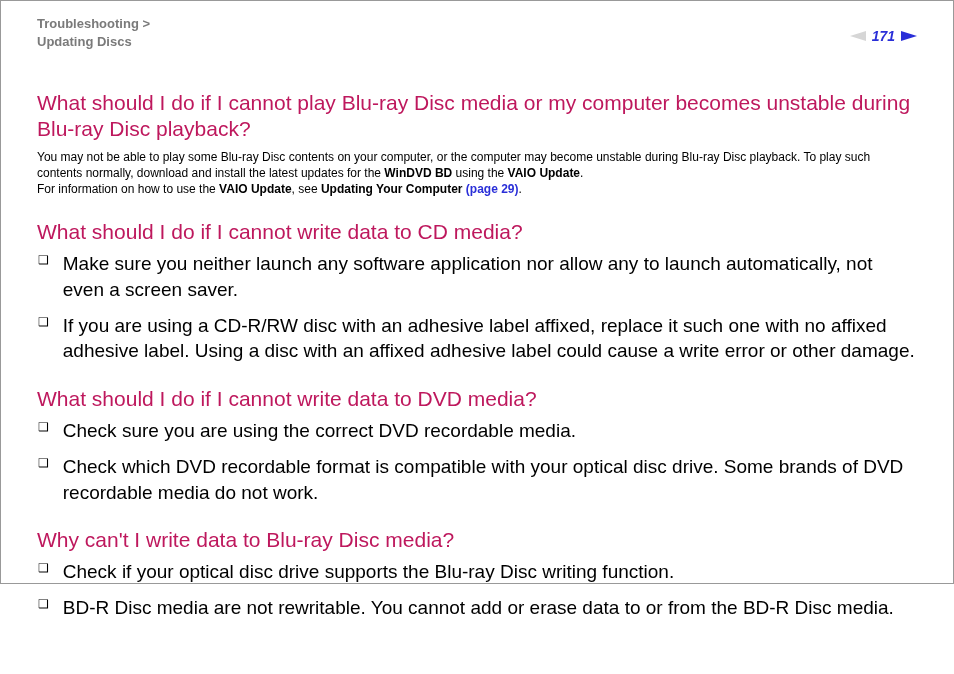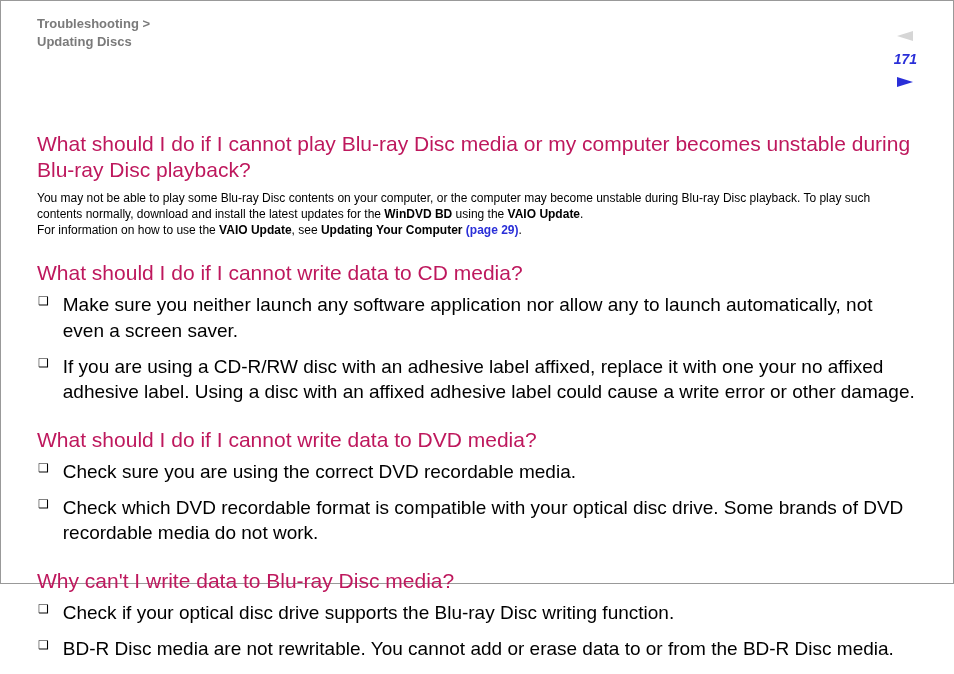--- a/index.html
+++ b/index.html
@@ -29,21 +29,20 @@
     font-size: 13px;
     font-weight: 700;
     color: #7a7a7a;
     line-height: 1.35;
   }
   .pager {
     display: flex;
     align-items: center;
     gap: 6px;
     padding-top: 12px;
-    flex-direction: column;
   }
   .page-number {
     font-size: 14px;
     font-weight: 700;
     font-style: italic;
     color: #2a2fd8;
   }
   .arrow-icon {
     display: inline-block;
   }
@@ -117,21 +116,21 @@
 
     <h2 class="qa-heading">What should I do if I cannot play Blu-ray Disc media or my computer becomes unstable during Blu-ray Disc playback?</h2>
     <p class="body"><span>You may not be able to play some Blu-ray Disc contents on your computer, or the computer may become unstable during Blu-ray Disc playback. To play such contents normally, download and install the latest updates for the </span><span class="bold">WinDVD BD</span><span> using the </span><span class="bold">VAIO Update</span><span>.</span><br><span>For information on how to use the </span><span class="bold">VAIO Update</span><span>, see </span><span class="bold">Updating Your Computer </span><span class="link-blue">(page 29)</span><span>.</span></p>
 
     <h2 class="qa-heading spaced">What should I do if I cannot write data to CD media?</h2>
     <ul class="sqlist">
       <li>
           <span>Make sure you neither launch any software application nor allow any to launch automatically, not even a screen saver.</span>
         </li>
       <li>
-          <span>If you are using a CD-R/RW disc with an adhesive label affixed, replace it with one your no affixed adhesive label. Using a disc with an affixed adhesive label could cause a write error or other damage.</span>
+          <span>If you are using a CD-R/RW disc with an adhesive label affixed, replace it such one with no affixed adhesive label. Using a disc with an affixed adhesive label could cause a write error or other damage.</span>
         </li>
     </ul>
 
     <h2 class="qa-heading spaced">What should I do if I cannot write data to DVD media?</h2>
     <ul class="sqlist">
       <li>
           <span>Check sure you are using the correct DVD recordable media.</span>
         </li>
       <li>
           <span>Check which DVD recordable format is compatible with your optical disc drive. Some brands of DVD recordable media do not work.</span>

